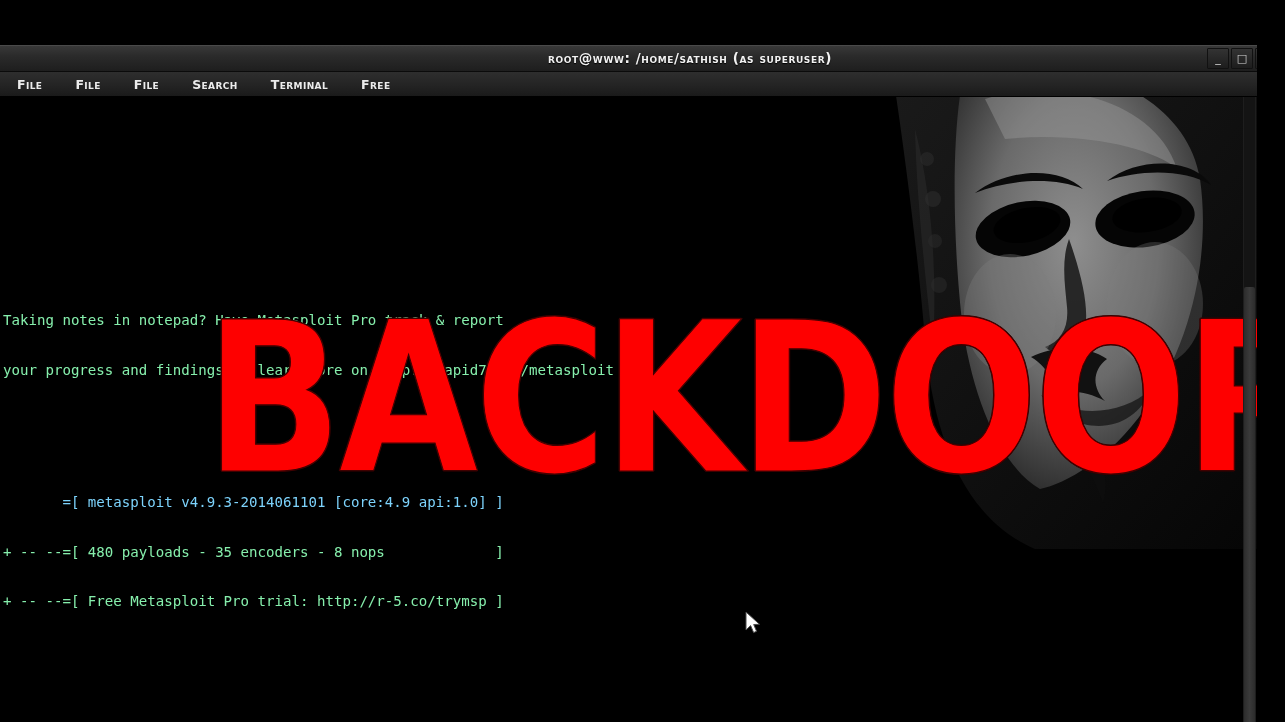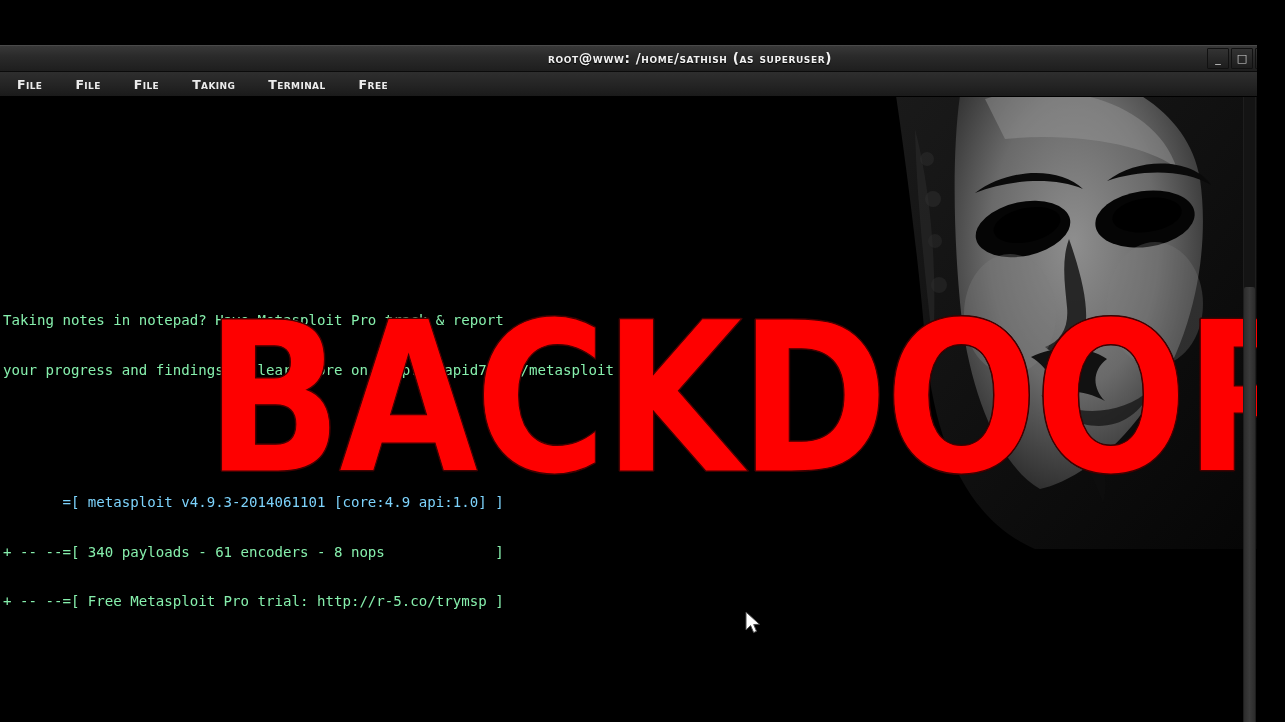--- a/index.html
+++ b/index.html
@@ -198,21 +198,21 @@
         <div class="win-btn">_</div>
         <div class="win-btn">□</div>
         <div class="win-btn">×</div>
       </div>
     </div>
 
     <div id="menubar">
       <div class="menu-item">File</div>
       <div class="menu-item">File</div>
       <div class="menu-item">File</div>
-      <div class="menu-item">Taking</div>
+      <div class="menu-item">Search</div>
       <div class="menu-item">Terminal</div>
       <div class="menu-item">Free</div>
     </div>
 
     <div id="terminal-body">
 
       <svg id="mask-layer" viewBox="0 0 430 460" preserveAspectRatio="none">
         <defs>
           <radialGradient id="faceGrad" cx="48%" cy="42%" r="62%">
             <stop offset="0%" stop-color="#8e8e8e"></stop>
@@ -267,21 +267,21 @@
         <div class="ln blank"></div>
         <div class="ln blank"></div>
         <div class="ln blank"></div>
 
         <div class="ln c-white">Taking notes in notepad? Have Metasploit Pro track &amp; report</div>
         <div class="ln c-white">your progress and findings -- learn more on http://rapid7.com/metasploit</div>
 
         <div class="ln blank"></div>
 
         <div class="ln c-olive">       =[ metasploit v4.9.3-2014061101 [core:4.9 api:1.0] ]</div>
-        <div class="ln c-white">+ -- --=[ 340 payloads - 61 encoders - 8 nops             ]</div>
+        <div class="ln c-white">+ -- --=[ 480 payloads - 35 encoders - 8 nops             ]</div>
         <div class="ln c-white">+ -- --=[ Free Metasploit Pro trial: http://r-5.co/trymsp ]</div>
 
         <div class="ln blank"></div>
 
         
         
 
         
 
         

